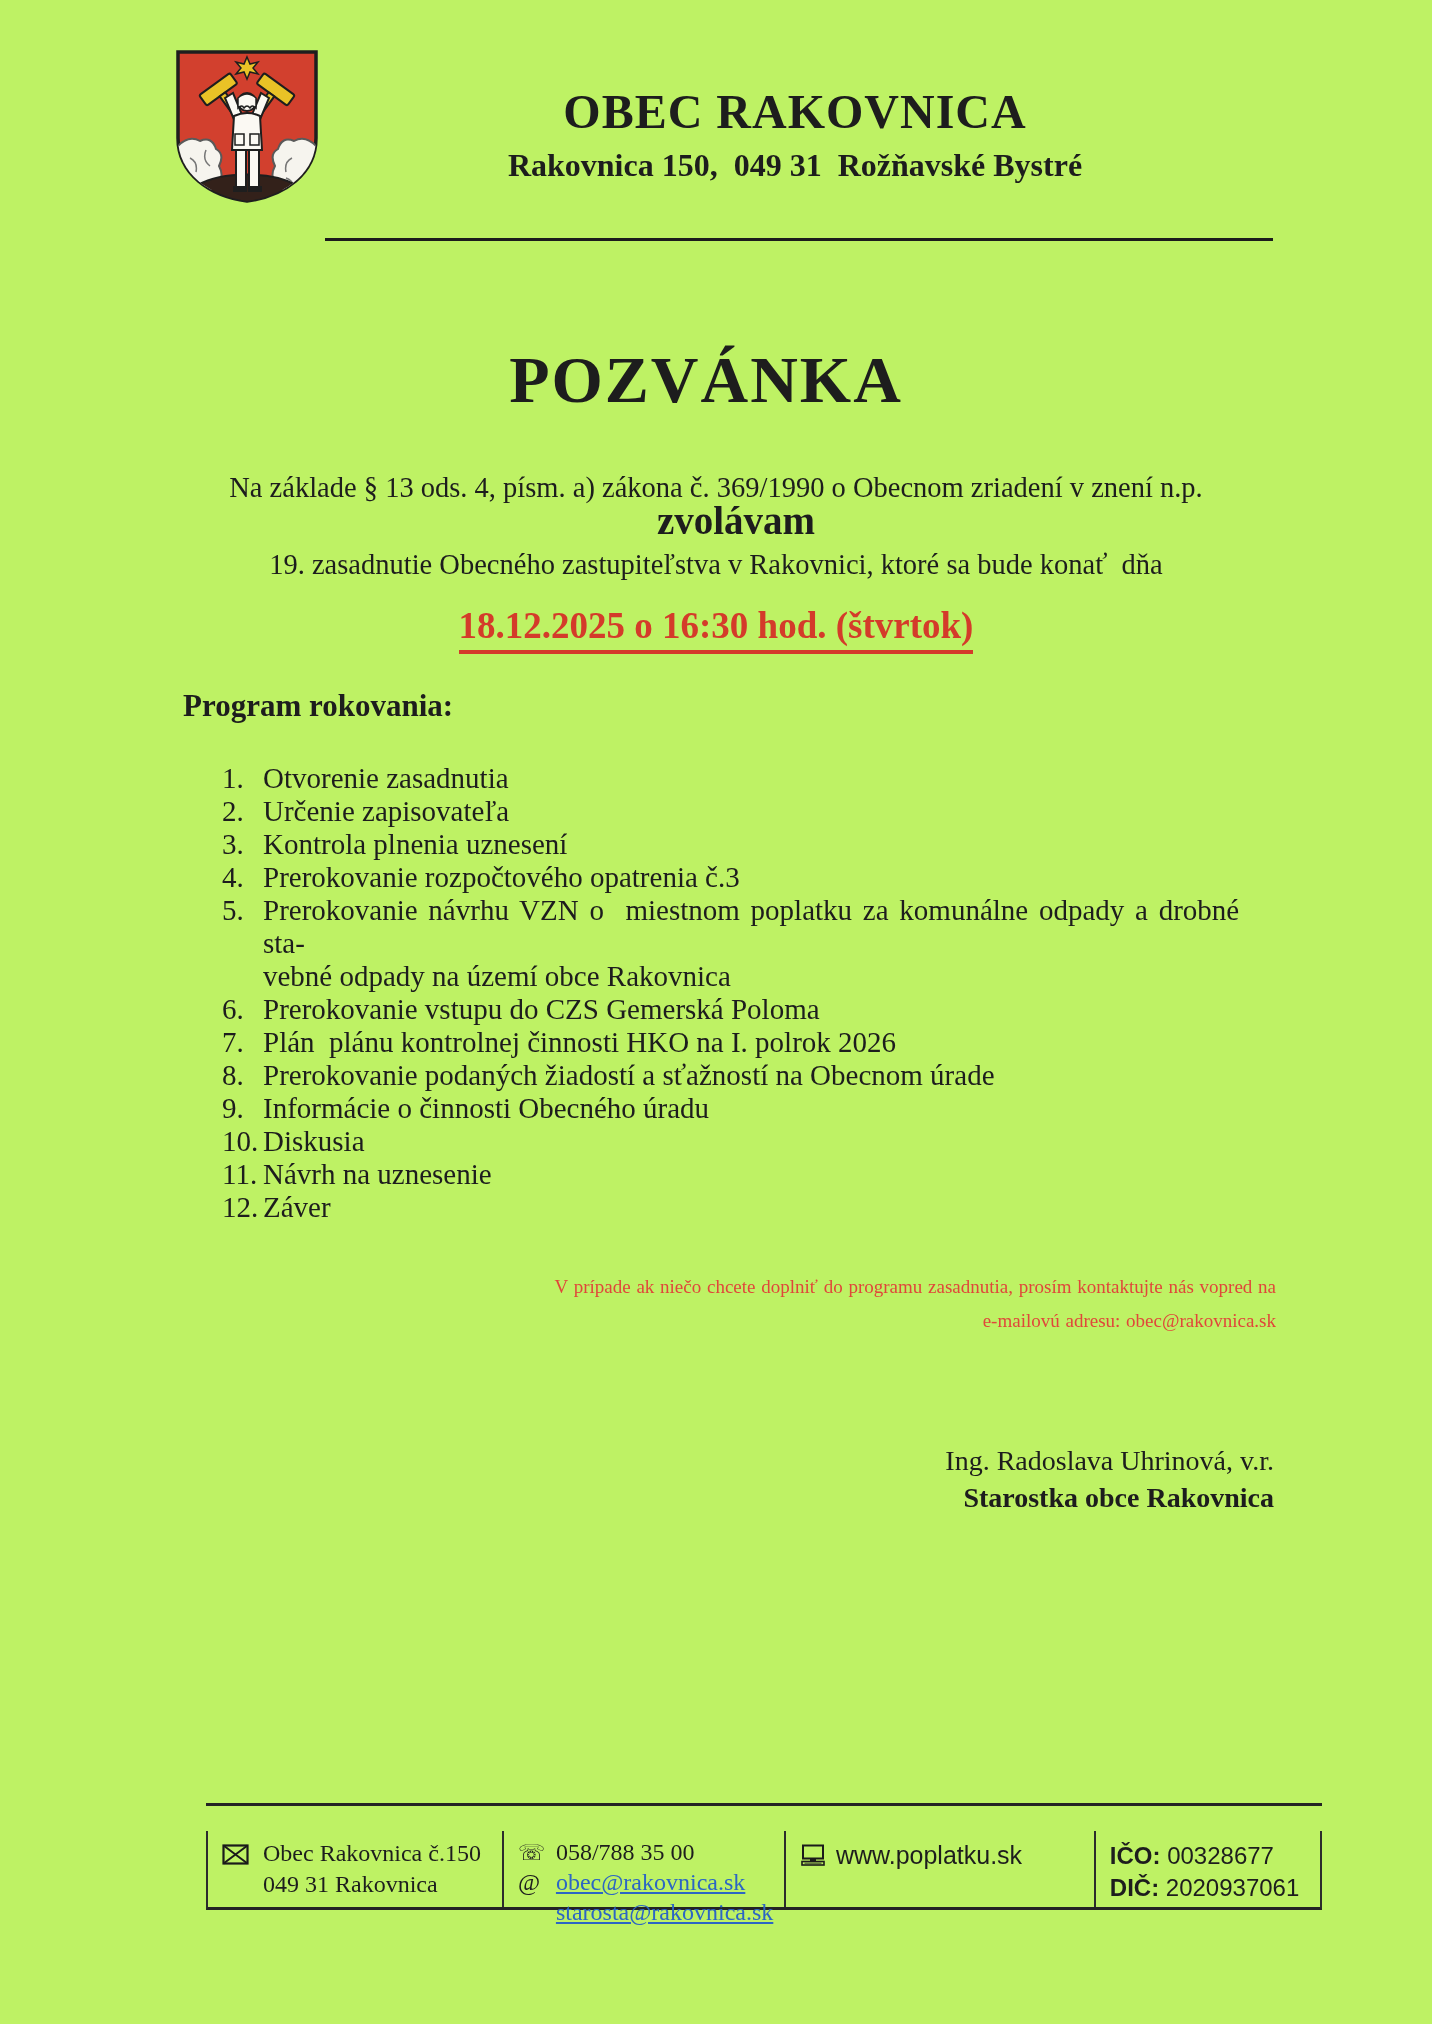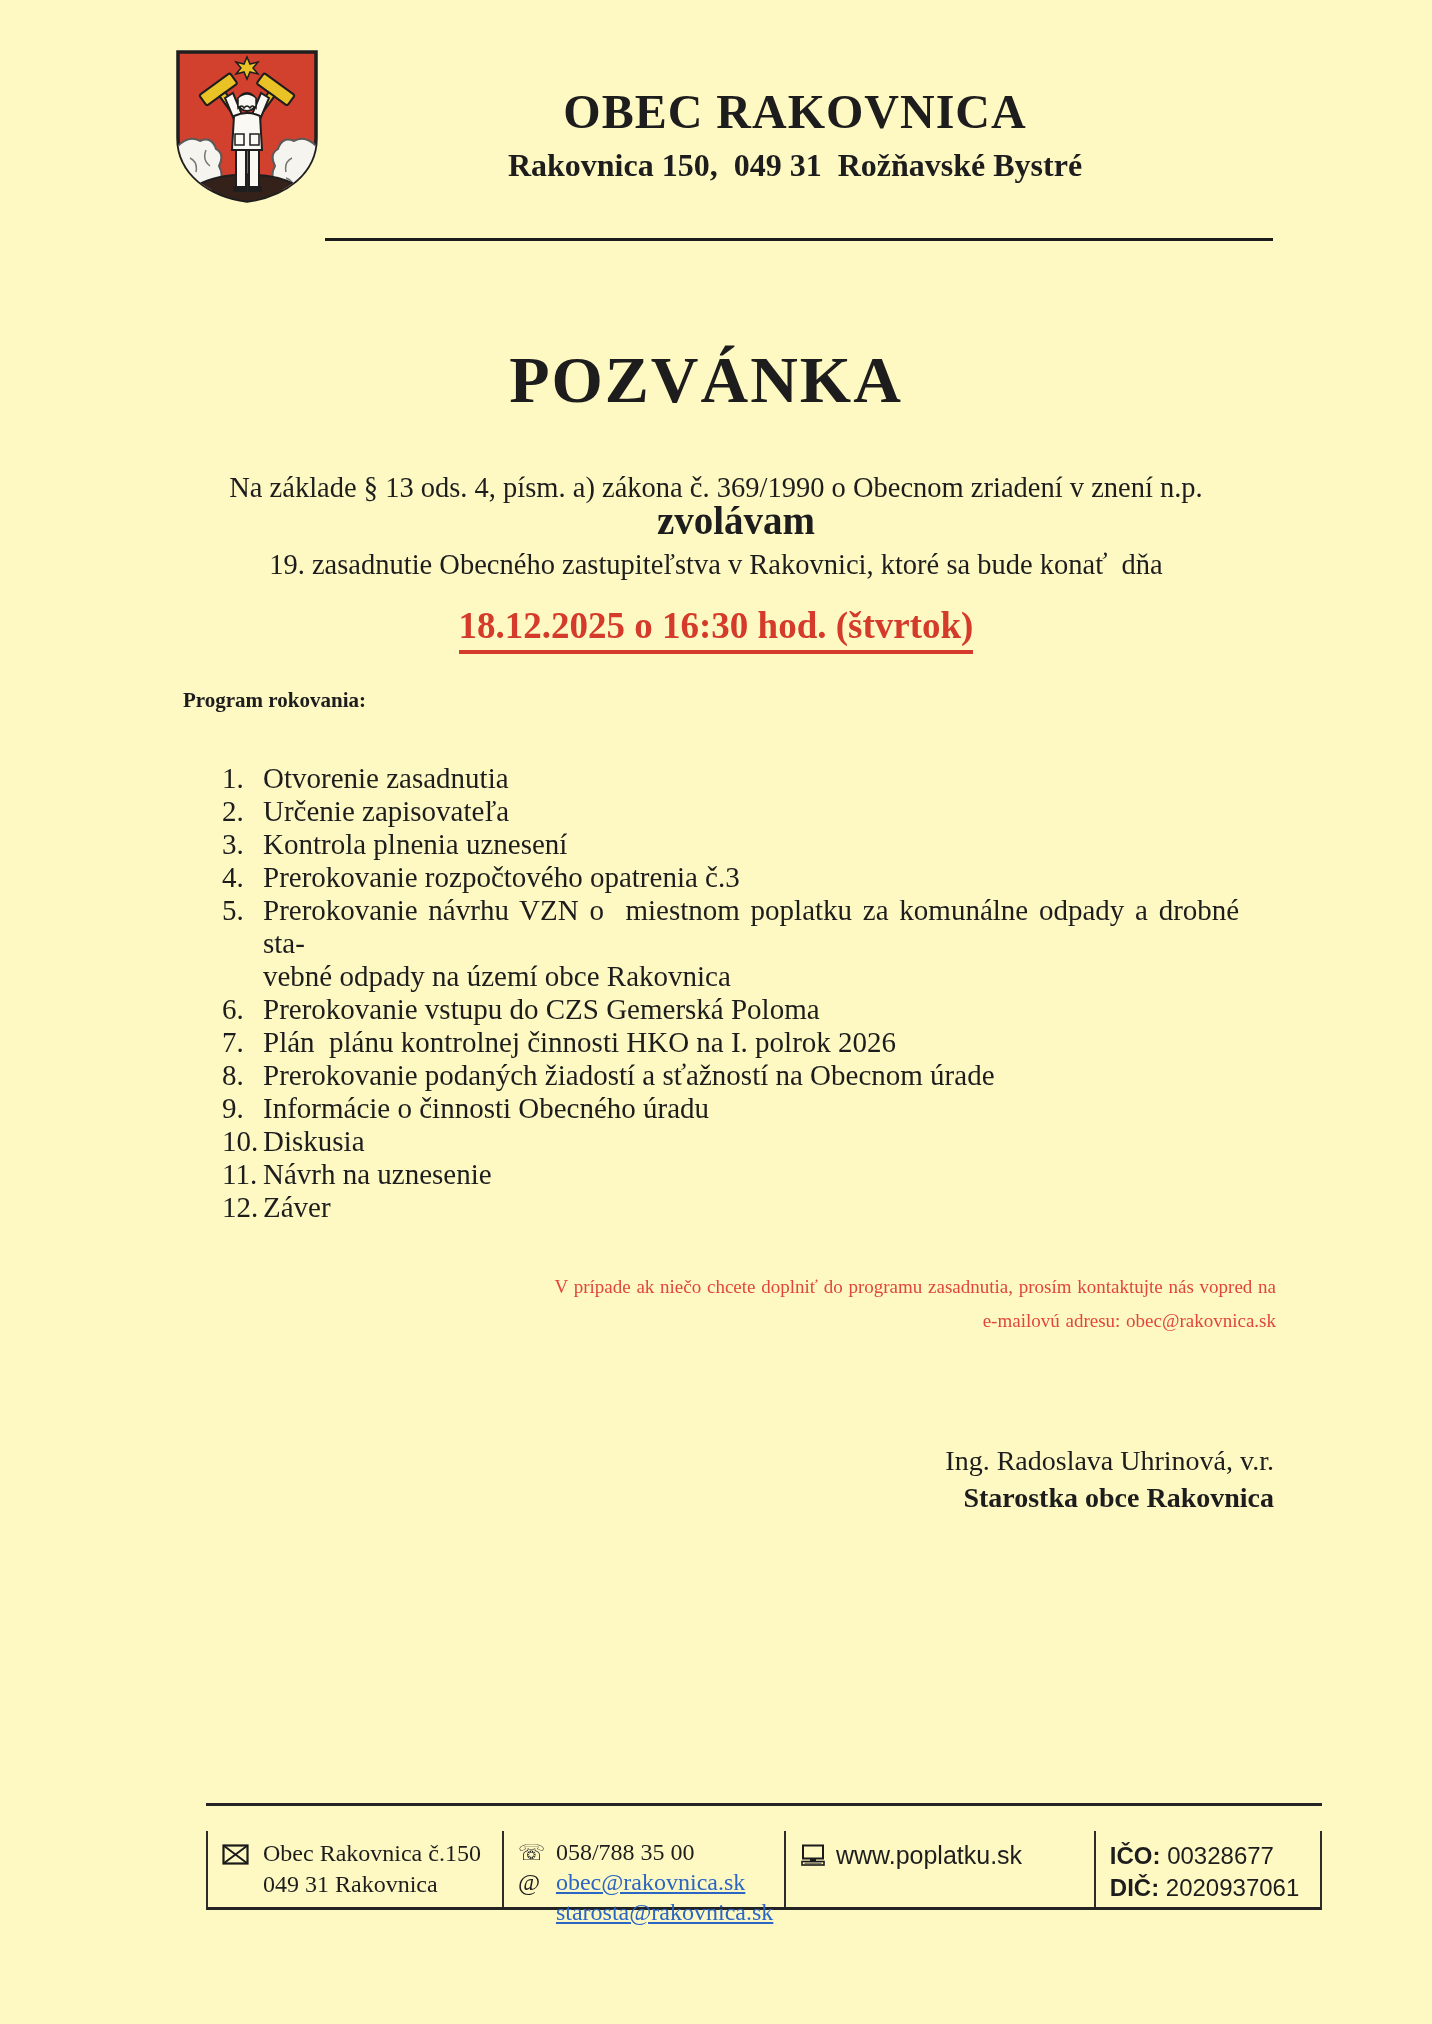--- a/index.html
+++ b/index.html
@@ -1,17 +1,17 @@
 <!DOCTYPE html>
 <html><head>
 <meta charset="utf-8">
 <style>
   html,body{margin:0;padding:0;background:#e8e8e8;}
   .page{
-    position:relative;width:1432px;height:2024px;background:#fef9c3;
+    position:relative;width:1432px;height:2024px;background:#bef264;
     font-family:"Liberation Serif","DejaVu Serif",serif;color:#1d1d1d;
     margin:0 auto;overflow:hidden;
   }
   .pre{white-space:pre-wrap;}
   
   .crest{position:absolute;left:172px;top:46px;width:150px;height:160px;}
   .header-text{position:absolute;left:330px;top:86px;width:930px;text-align:center;}
   .org-name{font-size:48px;font-weight:bold;letter-spacing:1px;line-height:52px;}
   .org-address{font-size:32px;font-weight:bold;margin-top:9px;}
   .rule{position:absolute;left:325px;top:238px;width:948px;height:3px;background:#1c1c1c;}
@@ -19,21 +19,21 @@
   .doc-title{position:absolute;left:0;top:342px;width:1412px;text-align:center;
     font-size:66px;font-weight:bold;letter-spacing:2px;}
   .legal{position:absolute;left:0;top:456px;width:1432px;text-align:center;font-size:28.5px;margin-top:16px;}
   .convene{position:absolute;left:0;top:498px;width:1432px;text-align:center;
     font-size:39px;font-weight:bold;padding-left:20px;}
   .session{position:absolute;left:0;top:549px;width:1432px;text-align:center;font-size:28.5px;}
   .datewrap{position:absolute;left:0;top:604px;width:1432px;text-align:center;}
   .dateline{display:inline-block;font-size:37px;font-weight:bold;
     border-bottom:4px solid;padding-bottom:3px;}
   
-  .prog-heading{position:absolute;left:183px;top:688px;font-size:21px;font-weight:bold;}
+  .prog-heading{position:absolute;left:183px;top:688px;font-size:31px;font-weight:bold;}
   .prog-list{position:absolute;left:222px;top:762px;width:1051px;}
   .prog-row{display:grid;grid-template-columns:41px 1fr;font-size:29px;line-height:33px;}
   .stretch{word-spacing:3.5px;}
   
   .note{position:absolute;left:181px;top:1270px;width:1095px;
     font-size:19px;line-height:34px;word-spacing:1px;text-align:right;}
   
   .signature{position:absolute;right:158px;top:1442px;width:400px;text-align:right;
     font-size:28px;line-height:37px;}
   .sig-role{font-weight:bold;}

